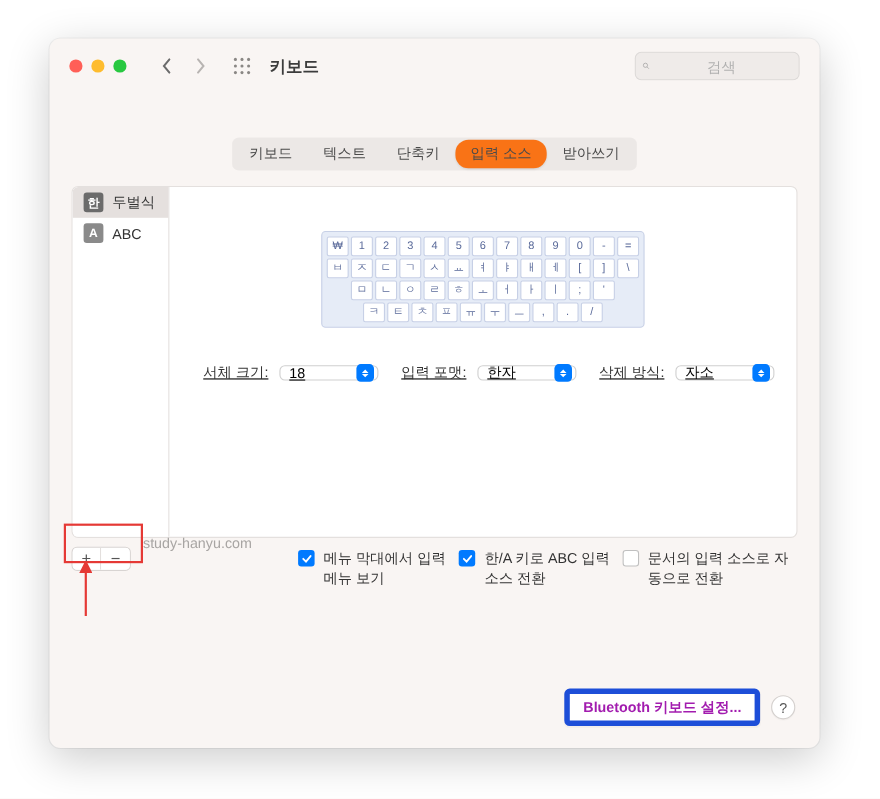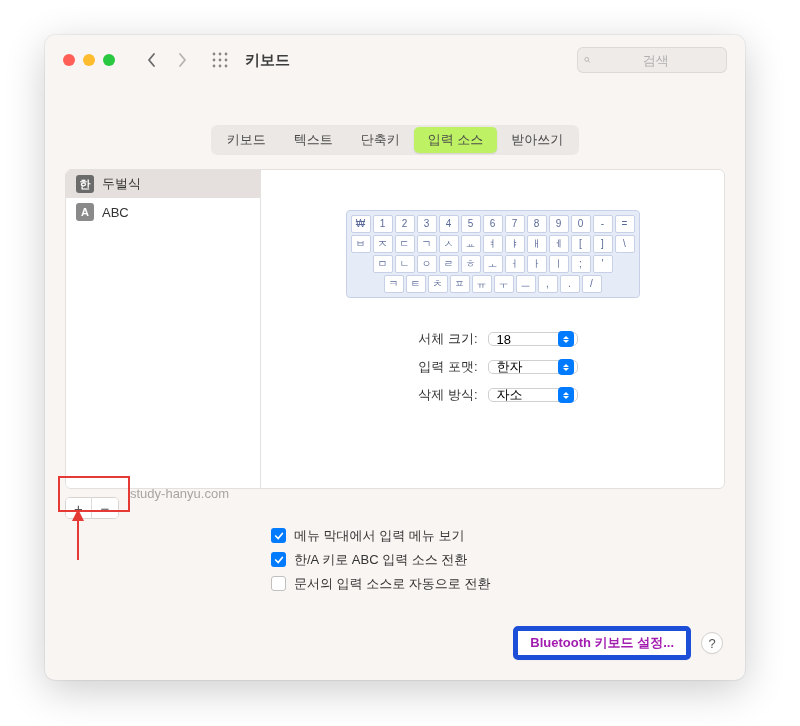--- a/index.html
+++ b/index.html
@@ -68,22 +68,23 @@
       margin-left: auto; margin-right: auto;
     }
     .tab {
       padding: 4px 14px;
       font-size: 13px;
       color: #4a4a4a;
       border-radius: 5px;
       cursor: pointer;
     }
     .tab.active {
-      background: #bef264;
+      background: #f97316;
       box-shadow: 0 1px 2px rgba(0,0,0,0.1);
+      border-radius: 12px;
     }
     .content {
       display: flex;
       margin: 14px 20px 0 20px;
       border: 1px solid #e4e0de;
       border-radius: 6px;
       background: #fff;
       height: 320px;
       overflow: hidden;
     }
@@ -124,21 +125,21 @@
     .key {
       width: 20px; height: 18px;
       background: #fff;
       border: 1px solid #c7d0e6;
       border-radius: 2px;
       font-size: 10px;
       color: #5a6a9a;
       display: flex; align-items: center; justify-content: center;
       line-height: 1;
     }
-    .opts { display: flex; flex-direction: column; gap: 10px; margin-top: 6px; }
+    .opts { display: flex; flex-direction: row; gap: 10px; margin-top: 6px; text-decoration: underline; }
     .opt-row { display: flex; align-items: center; gap: 10px; }
     .opt-label { width: 70px; text-align: right; font-size: 13px; color: #333; }
     .select {
       width: 90px; height: 14px;
       background: #fff;
       border: 1px solid #d0d0d0;
       border-radius: 5px;
       display: flex; align-items: center;
       padding: 0 3px 0 8px;
       font-size: 13px;
@@ -195,23 +196,22 @@
     }
     .watermark {
       position: absolute;
       left: 130px; top: 486px;
       font-size: 13px; color: #a8a5a3;
       pointer-events: none;
     }
     .checks {
       margin-left: auto;
       width: 454px;
-      display: flex; flex-direction: column; gap: 6px;
+      display: flex; flex-direction: row; gap: 6px;
       padding-top: 2px;
-      margin-top: 28px;
     }
     .check-row { display: flex; align-items: flex-start; gap: 8px; }
     .checkbox {
       width: 15px; height: 15px;
       border-radius: 3px;
       flex-shrink: 0;
       margin-top: 1px;
       display: flex; align-items: center; justify-content: center;
     }
     .checkbox.checked { background: #007aff; }

